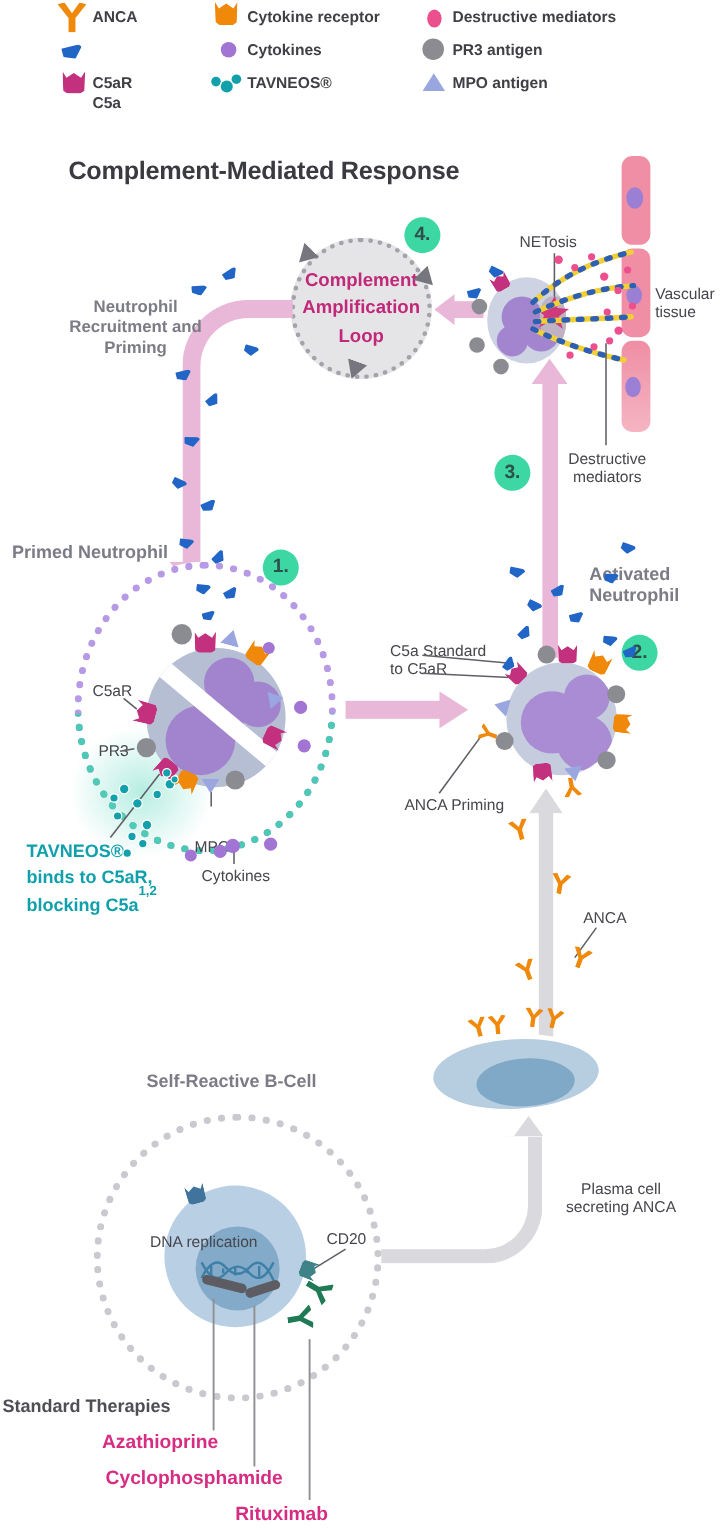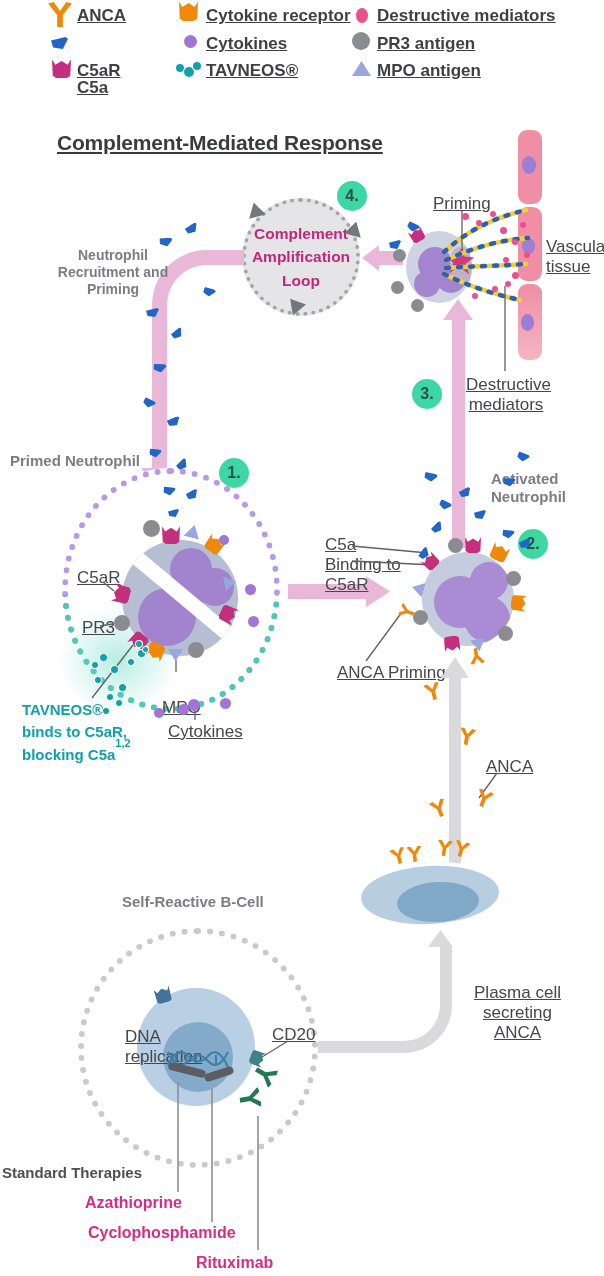--- a/index.html
+++ b/index.html
@@ -14,26 +14,26 @@
   .ancaY.org2{background:#f0890a;}
   .ancaY.grn{background:#1f7a55;}
   .c5a{position:absolute;background:#2166c6;clip-path:polygon(0% 30%,85% 0%,100% 15%,70% 100%,12% 88%);}
   .tri{position:absolute;background:#9aa6e0;clip-path:polygon(50% 6%,100% 100%,0% 100%);}
   .dotG{position:absolute;background:#8b8b92;border-radius:50%;}
   .dotP{position:absolute;background:#a274d4;border-radius:50%;}
   .dotM{position:absolute;background:#ec4f8d;border-radius:50%;}
   .dotT{position:absolute;background:#12a0ab;border-radius:50%;box-shadow:0 0 0 1px #ffffff;}
   .chev{position:absolute;width:17px;height:15px;background:#76767f;clip-path:polygon(50% 0%,100% 100%,0% 100%);}
   
-  .lbl{position:absolute;color:#46464d;font-size:17px;line-height:1.18;text-decoration:underline;}
+  .lbl{position:absolute;color:#46464d;font-size:13px;line-height:1.18;}
   .lblB{position:absolute;color:#7c7c86;font-weight:700;font-size:14px;line-height:1.22;}
   .ctr{text-align:center;}
   .step{position:absolute;width:30px;height:30px;border-radius:50%;background:#3cd7a3;color:#2f4f4b;
         font-weight:800;font-size:16px;display:flex;align-items:center;justify-content:center;}
-  .h1{position:absolute;font-size:21px;font-weight:800;letter-spacing:-.2px;text-decoration:underline;}
+  .h1{position:absolute;font-size:21px;font-weight:800;letter-spacing:-.2px;}
   sup.s{font-size:11px;position:relative;top:-7px;font-weight:700;}
   
   .ring{position:absolute;border-radius:50%;background:#fff;box-sizing:border-box;}
   .loop{position:absolute;left:242px;top:198px;width:118px;height:118px;border-radius:50%;
         background:#e5e5e8;border:4px dotted #a3a3ab;box-sizing:border-box;
         display:flex;flex-direction:column;align-items:center;justify-content:center;
         color:#c22879;font-weight:800;font-size:15.5px;line-height:1.5;text-align:center;}
   .arrowPink{position:absolute;background:#e9b7d7;}
   .arrowGray{position:absolute;background:#d9d9de;}
   .headT{position:absolute;}
@@ -109,21 +109,21 @@
       <path d="M6,52 C30,30 55,18 88,10" stroke="#f1cf35" stroke-width="4.5"></path>
       <path d="M8,60 C35,48 60,40 90,38" stroke="#f1cf35" stroke-width="4.5"></path>
       <path d="M8,68 C35,66 62,66 88,64" stroke="#f1cf35" stroke-width="4.5"></path>
       <path d="M6,74 C30,86 55,94 82,100" stroke="#f1cf35" stroke-width="4.5"></path>
       <path d="M6,52 C30,30 55,18 88,10" stroke="#2c5fb5" stroke-width="4.5" stroke-dasharray="3 9"></path>
       <path d="M8,60 C35,48 60,40 90,38" stroke="#2c5fb5" stroke-width="4.5" stroke-dasharray="3 9"></path>
       <path d="M8,68 C35,66 62,66 88,64" stroke="#2c5fb5" stroke-width="4.5" stroke-dasharray="3 9"></path>
       <path d="M6,74 C30,86 55,94 82,100" stroke="#2c5fb5" stroke-width="4.5" stroke-dasharray="3 9"></path>
     </g>
   </svg>
-  <div class="lbl" style="left:433px;top:194px;">Priming</div>
+  <div class="lbl" style="left:433px;top:194px;">NETosis</div>
 
   <div class="headT" style="left:443px;top:299px;width:30px;height:21px;background:#e9b7d7;clip-path:polygon(50% 0,100% 100%,0 100%);"></div>
   <div class="arrowPink" style="left:452px;top:318px;width:13px;height:231px;"></div>
   <div class="step" style="left:412px;top:379px;">3.</div>
   <div class="lbl ctr" style="left:466px;top:375px;width:80px;">Destructive mediators</div>
 
   <div class="lblB" style="left:10px;top:452px;font-size:15px;">Primed Neutrophil</div>
   <div class="step" style="left:219px;top:458px;">1.</div>
   <div class="ring" style="left:62px;top:468px;width:218px;height:244px;border:6px dotted #b69ae6;"></div>
   <div class="ring" style="left:62px;top:468px;width:218px;height:244px;border:6px dotted #4cc9b4;background:transparent;clip-path:inset(52% 0 0 0);"></div>
@@ -148,21 +148,21 @@
   <div class="arrowPink" style="left:288px;top:584px;width:80px;height:15px;"></div>
   <div class="headT" style="left:366px;top:576px;width:24px;height:31px;background:#e9b7d7;clip-path:polygon(0 0,100% 50%,0 100%);"></div>
 
   <div class="lblB" style="left:491px;top:470px;width:90px;font-size:15px;">Activated Neutrophil</div>
   <div class="step" style="left:518px;top:529px;">2.</div>
   <div style="position:absolute;left:418px;top:548px;width:100px;height:102px;border-radius:50%;background:#c4ccdd;border:4px solid #fff;box-sizing:border-box;overflow:hidden;">
     <div style="position:absolute;left:12px;top:24px;width:52px;height:52px;border-radius:50%;background:#a98cd4;"></div>
     <div style="position:absolute;left:48px;top:10px;width:38px;height:38px;border-radius:50%;background:#a98cd4;"></div>
     <div style="position:absolute;left:42px;top:44px;width:46px;height:46px;border-radius:50%;background:#a98cd4;"></div>
   </div>
-  <div class="lbl" style="left:325px;top:535px;width:90px;">C5a Binding to C5aR</div>
+  <div class="lbl" style="left:325px;top:535px;width:90px;">C5a Standard to C5aR</div>
   <div class="lbl" style="left:337px;top:663px;">ANCA Priming</div>
 
   <div class="headT" style="left:441px;top:657px;width:28px;height:21px;background:#d9d9de;clip-path:polygon(50% 0,100% 100%,0 100%);"></div>
   <div class="arrowGray" style="left:449px;top:676px;width:12px;height:188px;"></div>
   <div class="lbl" style="left:486px;top:757px;">ANCA</div>
 
   <div class="lblB" style="left:122px;top:893px;font-size:15px;">Self-Reactive B-Cell</div>
 
   <div style="position:absolute;left:357px;top:862px;width:146px;height:66px;border-radius:50%;background:#b7cde0;border:4px solid #fff;box-sizing:border-box;transform:rotate(-3deg);"></div>
   <div style="position:absolute;left:397px;top:882px;width:82px;height:40px;border-radius:50%;background:#7fa9c6;transform:rotate(-3deg);"></div>

